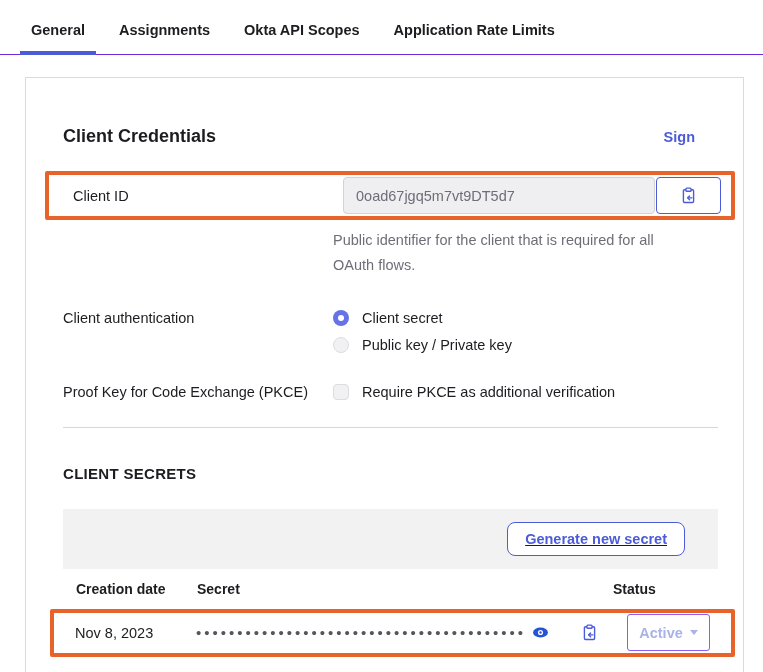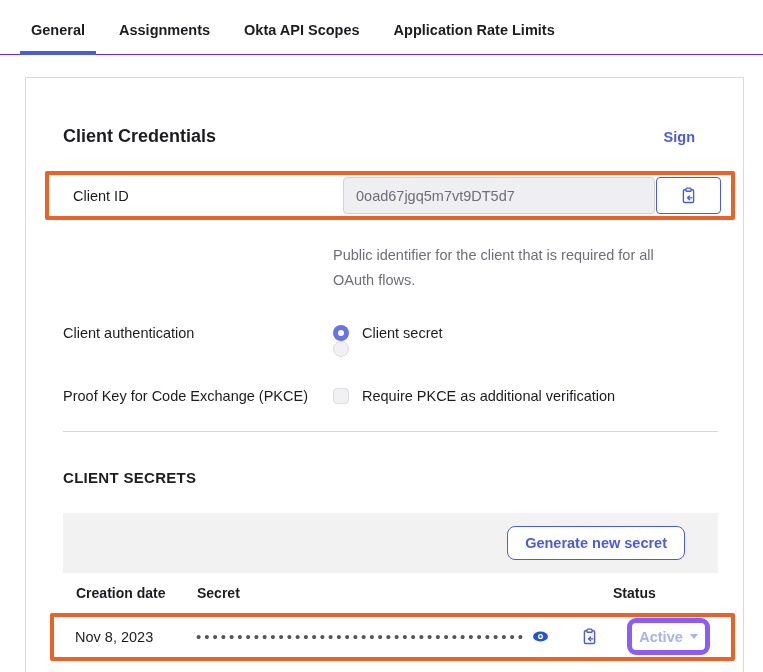--- a/index.html
+++ b/index.html
@@ -78,27 +78,27 @@
     background: #fff;
     border: 1px solid #4c5bd8;
     border-radius: 4px;
     display: flex;
     align-items: center;
     justify-content: center;
     cursor: pointer;
   }
   .help-text {
     margin-left: 270px;
-    margin-top: 23px;
+    margin-top: 8px;
     width: 340px;
     color: #6e6e78;
     line-height: 1.75;
   }
   .form-row { display: flex; margin-top: 31px; align-items: flex-start; }
-  .option-stack { display: flex; flex-direction: column; }
+  .option-stack { display: flex; flex-direction: column; gap: 11px; }
   .option { display: flex; align-items: center; cursor: pointer; }
   .radio {
     width: 16px; height: 16px;
     border-radius: 50%;
     margin-right: 13px;
     flex-shrink: 0;
     display: flex; align-items: center; justify-content: center;
   }
   .radio.on { background: #6673e6; }
   .radio.on span { width: 6px; height: 6px; border-radius: 50%; background: #fff; }
@@ -120,20 +120,21 @@
     letter-spacing: 0.3px;
   }
   .secrets-toolbar {
     margin-top: 27px;
     background: #f2f2f3;
     height: 60px;
     display: flex;
     align-items: center;
     justify-content: flex-end;
     padding-right: 33px;
+    text-decoration: underline;
   }
   .generate-btn {
     background: #fff;
     border: 1px solid #4c5bd8;
     color: #4c5bd8;
     font-weight: 700;
     font-size: 14.5px;
     font-family: "Liberation Sans", sans-serif;
     padding: 8px 17px;
     border-radius: 8px;
@@ -171,22 +172,22 @@
   .icon-btn {
     background: none; border: none; cursor: pointer;
     display: flex; align-items: center; justify-content: center;
     padding: 0;
   }
   .eye-btn { margin-left: 6px; }
   .clip-btn { margin-left: 32px; }
   .status-btn {
     width: 83px; height: 37px;
     background: #fff;
-    border: 5px solid #8b5cf6;
-    border-radius: 9px;
+    border: 1px solid #8b5cf6;
+    border-radius: 3px;
     color: #a9b3e8;
     font-weight: 700;
     font-size: 14.5px;
     font-family: "Liberation Sans", sans-serif;
     display: flex; align-items: center; justify-content: center;
     gap: 7px;
     cursor: pointer;
     flex-shrink: 0;
   }
   .caret-down {
@@ -235,20 +236,21 @@
     <div class="form-label">Client authentication</div>
     <div class="option-stack">
       <label class="option">
         <span class="radio on">
             <span></span>
           </span>
         <span>Client secret</span>
       </label>
       <label class="option">
         <span class="radio off"></span>
+        <span>Public key / Private key</span>
       </label>
     </div>
   </div>
 
   <div class="form-row">
     <div class="form-label">Proof Key for Code Exchange (PKCE)</div>
     <label class="option">
       <span class="checkbox"></span>
       <span>Require PKCE as additional verification</span>
     </label>

